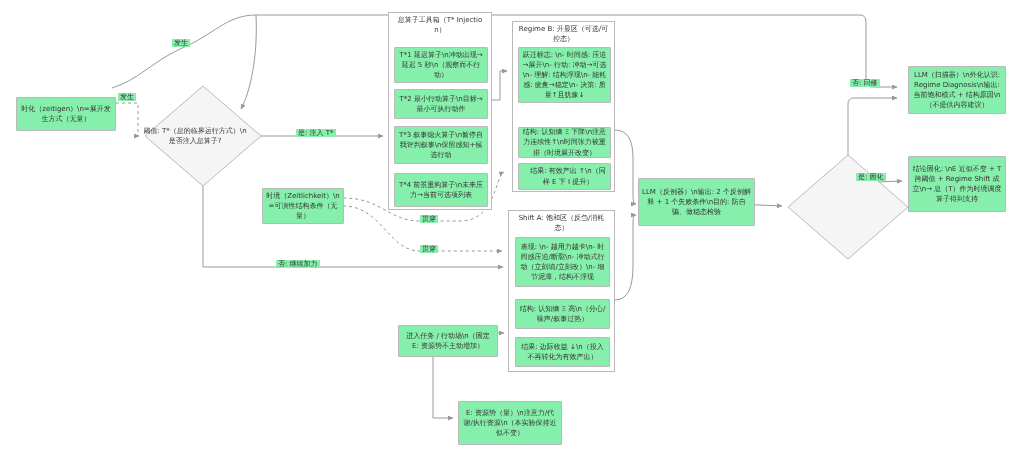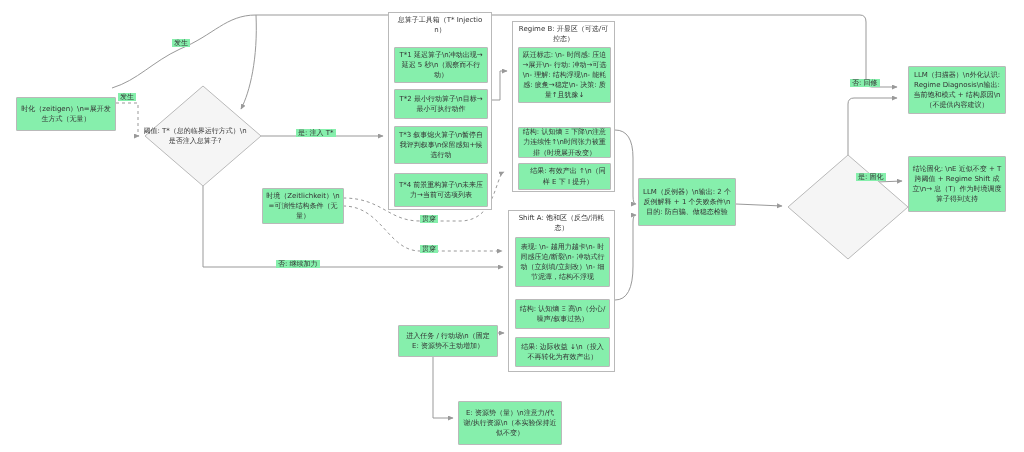--- a/index.html
+++ b/index.html
@@ -114,21 +114,21 @@
     <div class="ctitle">Shift A: 饱和区（反刍/消耗态）</div>
     <div class="node" style="left:6px;top:26px;width:95px;height:50px;">表现: \n- 越用力越卡\n- 时间感压迫/断裂\n- 冲动式行动（立刻填/立刻改）\n- 细节泥潭，结构不浮现</div>
     <div class="node" style="left:6px;top:88px;width:95px;height:30px;">结构: 认知熵 Ξ 高\n（分心/噪声/叙事过热）</div>
     <div class="node" style="left:6px;top:126px;width:95px;height:30px;">结果: 边际收益 ↓\n（投入不再转化为有效产出）</div>
   </div>
 
   <div class="node" style="left:398px;top:325px;width:100px;height:32px;">进入任务 / 行动场\n（固定 E: 资源势不主动增加）</div>
 
   <div class="node" style="left:458px;top:401px;width:104px;height:44px;">E: 资源势（量）\n注意力/代谢/执行资源\n（本实验保持近似不变）</div>
 
-  <div class="node" style="left:638px;top:178px;width:98px;height:48px;text-align:center;">LLM（反例器）\n输出: 2 个反例解释 + 1 个失败条件\n目的: 防自骗、做稳态检验</div>
+  <div class="node" style="left:638px;top:178px;width:117px;height:48px;text-align:center;">LLM（反例器）\n输出: 2 个反例解释 + 1 个失败条件\n目的: 防自骗、做稳态检验</div>
 
 
   <div class="node" style="left:908px;top:66px;width:98px;height:48px;">LLM（扫描器）\n外化认识: Regime Diagnosis\n输出: 当前饱和模式 + 结构原因\n（不提供内容建议）</div>
 
   <div class="node" style="left:908px;top:156px;width:98px;height:56px;">结论固化: \nE 近似不变 + T 跨阈值 + Regime Shift 成立\n→ 息（T）作为时境调度算子得到支持</div>
 
   <div class="elabel" style="left:118px;top:93px;">发生</div>
   <div class="elabel" style="left:172px;top:39px;">发生</div>
   <div class="elabel" style="left:296px;top:129px;">是: 注入 T*</div>
   <div class="elabel" style="left:276px;top:260px;">否: 继续加力</div>

